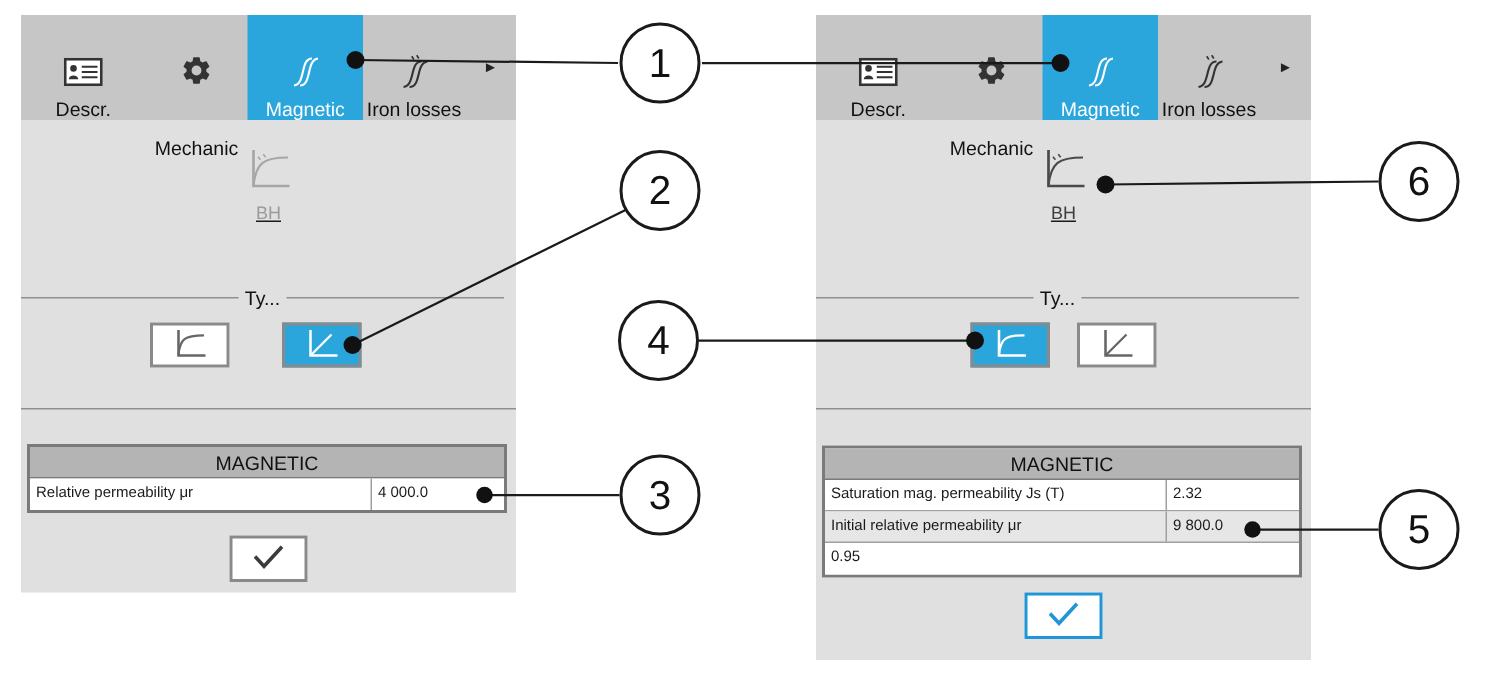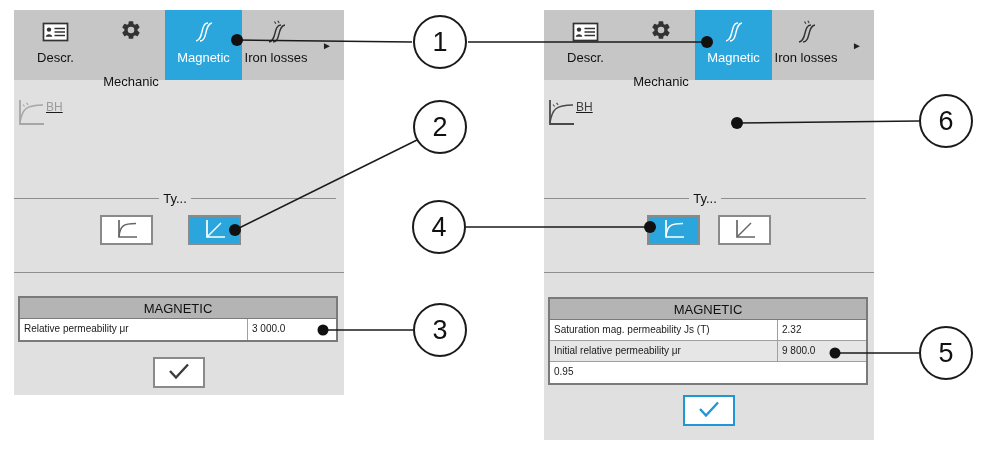--- a/index.html
+++ b/index.html
@@ -8,33 +8,33 @@
   body { position:relative; }
 
   .panel { position:absolute; top:10px; width:330px; background:#e0e0e0; }
   #panel-left  { left:14px;  height:385px; }
   #panel-right { left:544px; height:430px; }
 
   
   .tabbar { position:absolute; top:0; left:0; width:330px; height:70px;
             background:#c6c6c6; display:flex; align-items:stretch; }
   .tab { display:flex; flex-direction:column; align-items:center; justify-content:flex-start;
-         padding-top:9px; cursor:default; }
+         padding-top:26px; cursor:default; }
   .tab-descr { width:83px; } .tab-mech { width:68px;gap:28px; } .tab-mag { width:77px; } .tab-iron { width:68px; }
   .tab-label { font-size:13px; margin-top:5px; white-space:nowrap; color:#111; }
   .tab.selected { background:#2aa6dd; }
   .tab.selected .tab-label { color:#ffffff; }
   .tab-icon { height:26px; display:flex; align-items:center; justify-content:center; color:#333; }
   .tab.selected .tab-icon { color:#ffffff; }
   .tab-overflow { flex:1; display:flex; align-items:center; justify-content:center;
                   font-size:10px; color:#222; }
 
   
   .bh-wrap { position:absolute; top:88px; left:0; width:100%;
-             display:flex; align-items:flex-start;text-decoration:underline; }
+             display:flex; flex-direction:column; align-items:center;text-decoration:underline; }
   .bh-icon { color:#4a4a4a; }
   .bh-label { font-size:12px; margin-top:2px; color:#3d3d3d; }
   .bh-wrap.disabled .bh-icon { color:#a6a6a6; }
   .bh-wrap.disabled .bh-label { color:#9b9b9b; }
 
   
   .ty-row { position:absolute; top:180px; left:0; right:8px; height:16px;
             display:flex; align-items:center; }
   .ty-row .hl { flex:1; border-top:1px solid #8f8f8f; }
   .ty-label { font-size:13px; padding:0 4px; color:#111; }
@@ -156,21 +156,21 @@
         </svg>
     </span>
   </button>
 
   <div class="sep2"></div>
 
   <div class="ptable">
     <div class="ptable-hdr">MAGNETIC</div>
     <div class="ptable-row">
       <div class="cell name">Relative permeability μr</div>
-      <div class="cell val">3 000.0</div>
+      <div class="cell val">4 000.0</div>
     </div>
   </div>
 
   <button class="confirm">
     <span>
       <svg width="26" height="19" viewBox="0 0 26 19" fill="none">
           <path d="M4,9 L10,15.5 L22,2.5" stroke="currentColor" stroke-width="2.4"></path>
         </svg>
     </span>
   </button>

